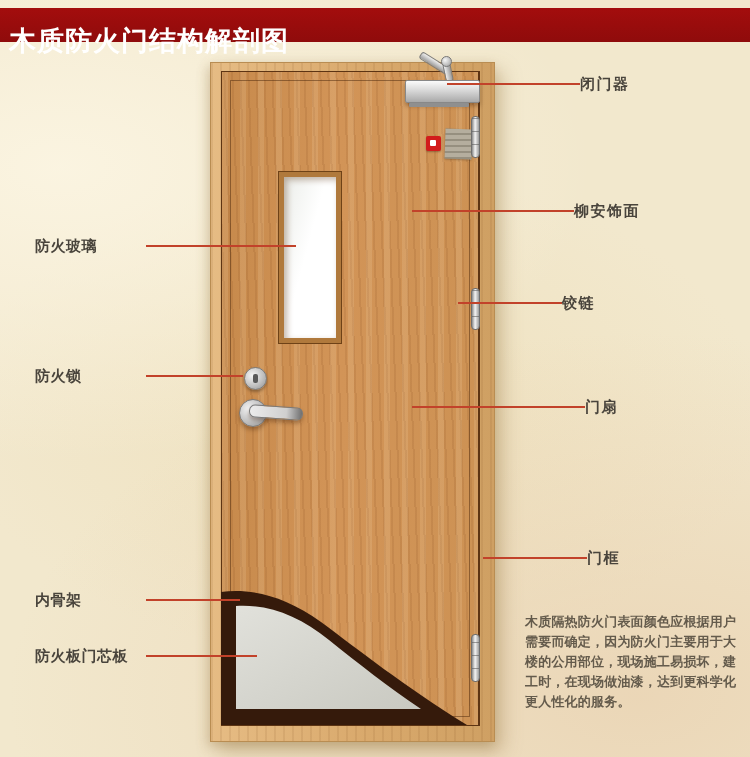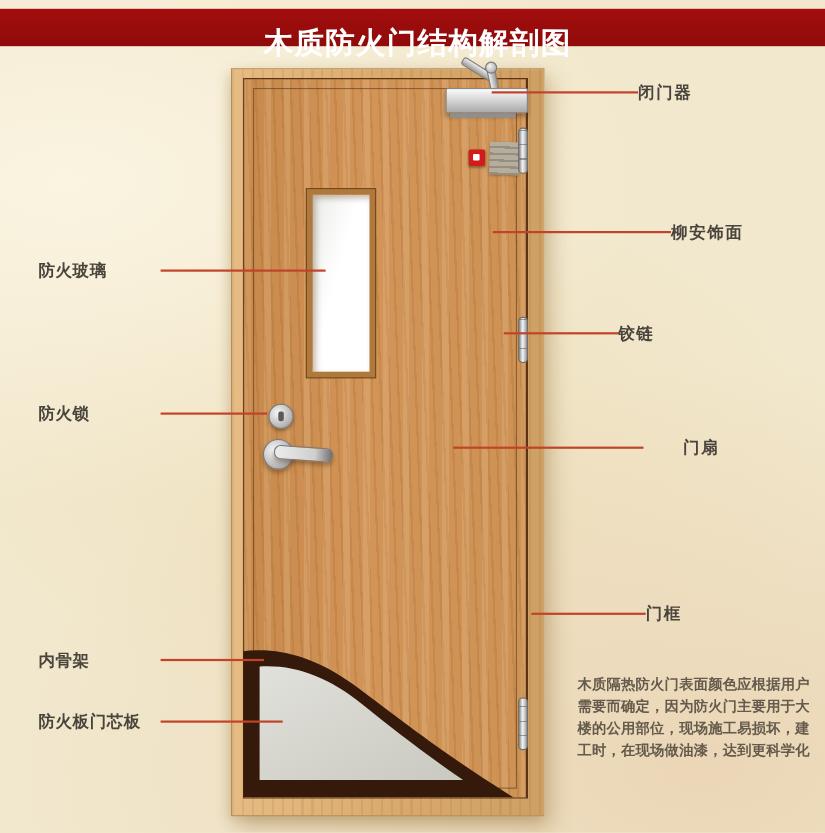--- a/index.html
+++ b/index.html
@@ -15,22 +15,22 @@
       radial-gradient(760px 420px at 8% 22%, rgba(252,246,228,.85), transparent 70%),
       radial-gradient(560px 340px at 48% 55%, rgba(236,219,178,.5), transparent 72%),
       var(--background,#f2e8cd);
   }
   
   .banner{
     position:absolute;left:0;top:8px;width:750px;height:34px;
     background:linear-gradient(var(--banner-red,#a30d0d), #8f0b0b);
   }
   .banner h1{
-    margin:14px;padding:0 0 0 9px;
-    font-size:27px;line-height:34px;font-weight:bold;color:#ffffff;letter-spacing:1px;text-align:center;
+    margin:0;padding:16px 0 0 9px;
+    font-size:27px;line-height:34px;font-weight:bold;color:#ffffff;letter-spacing:1px;
   }
   
   .assembly{
     position:absolute;left:210px;top:62px;width:283px;height:678px;
     background:
       repeating-linear-gradient(90deg, rgba(120,70,25,.10) 0 2px, transparent 2px 9px),
       linear-gradient(90deg,#e6bc84,#d9a96c 55%,#cfa063);
     box-shadow:7px 9px 18px rgba(146,112,58,.38), -3px 4px 10px rgba(146,112,58,.25);
     border:1px solid #b98d52;
   }
@@ -204,37 +204,38 @@
   </div>
   <div class="callout callout-left" style="left:35px;top:646px;width:222px;">
     <span class="txt">防火板门芯板</span>
     <div class="cl"></div>
   </div>
 
   <div class="callout callout-right" style="left:447px;top:74px;">
     <div class="cl" style="width:133px;"></div>
     <span class="txt">闭门器</span>
   </div>
-  <div class="callout callout-right" style="left:448px;top:201px;">
+  <div class="callout callout-right" style="left:412px;top:201px;">
     <div class="cl" style="width:162px;"></div>
     <span class="txt">柳安饰面</span>
   </div>
   <div class="callout callout-right" style="left:458px;top:293px;">
     <div class="cl" style="width:104px;"></div>
     <span class="txt">铰链</span>
   </div>
-  <div class="callout callout-right" style="left:412px;top:397px;gap:36px;">
+  <div class="callout callout-right" style="left:412px;top:397px;">
     <div class="cl" style="width:173px;"></div>
     <span class="txt">门扇</span>
   </div>
   <div class="callout callout-right" style="left:483px;top:548px;">
     <div class="cl" style="width:104px;"></div>
     <span class="txt">门框</span>
   </div>
 
   <div class="description">
     <div class="dline">木质隔热防火门表面颜色应根据用户</div>
     <div class="dline">需要而确定，因为防火门主要用于大</div>
     <div class="dline">楼的公用部位，现场施工易损坏，建</div>
     <div class="dline">工时，在现场做油漆，达到更科学化</div>
+    <div class="dline">更人性化的服务。</div>
   </div>
 
 </div>
 
 </body></html>

